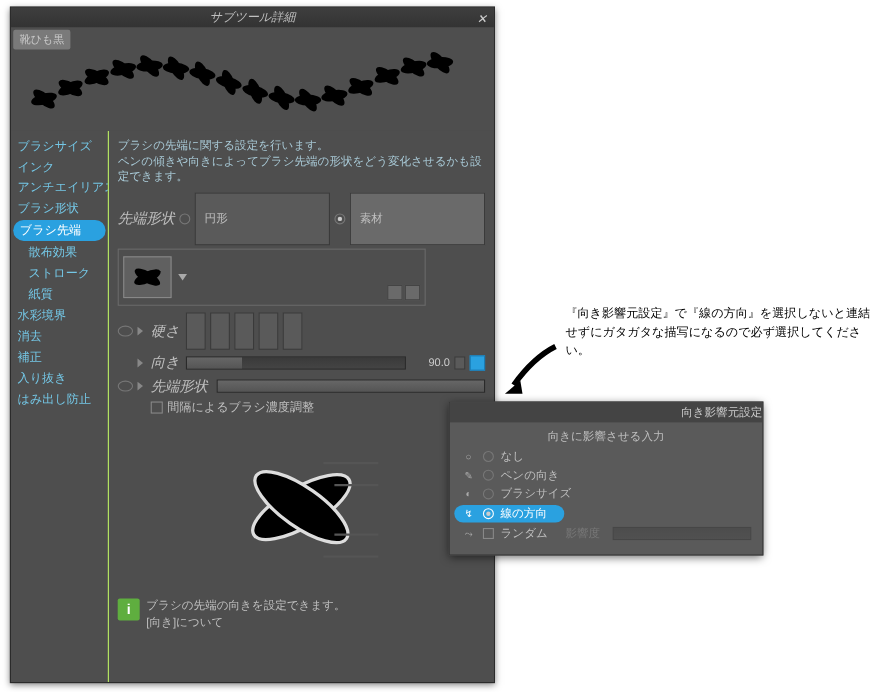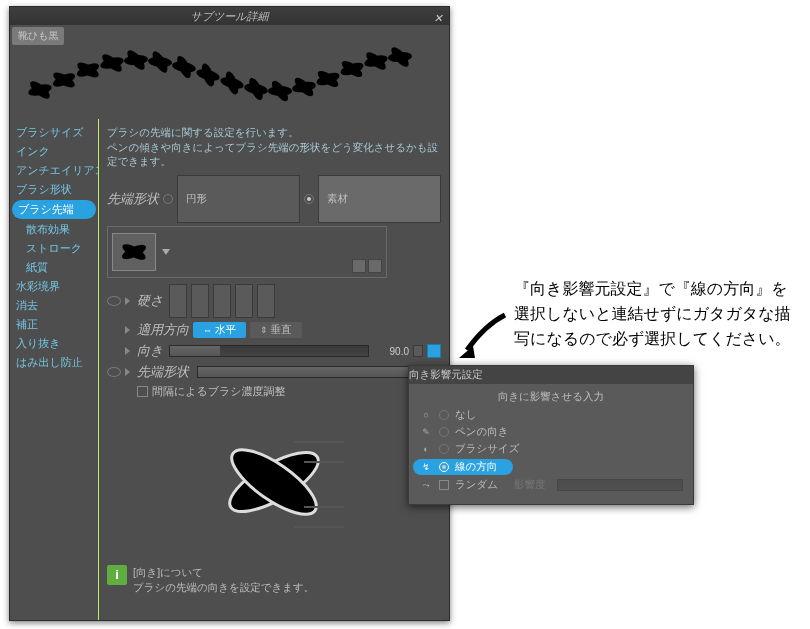--- a/index.html
+++ b/index.html
@@ -46,29 +46,29 @@
 .dir-row .pill { background: #2aa1e0; color: #fff; padding: 1px 10px; font-size: 10.5px; border-radius: 2px; display: flex; align-items: center; gap: 3px; }
 .dir-row .pill2 { background: #5a5a5a; color: #bfbfbf; padding: 1px 10px; font-size: 10.5px; display: flex; align-items: center; gap: 3px; }
 
 .subpreview { margin: 8px auto; width: 160px; height: 150px; display: flex; align-items: center; justify-content: center; }
 
 .info { display: flex; align-items: flex-start; gap: 6px; margin-top: 4px; }
 .info-icon { width: 20px; height: 20px; background: #5fae3f; color: #fff; font-weight: bold; text-align: center; line-height: 20px; font-size: 13px; border-radius: 2px; }
 .info-text { color: #bfbfbf; font-size: 10.5px; line-height: 1.4; }
 
 .popup { position: absolute; left: 408px; top: 365px; width: 286px; height: 140px; background: #5a5a5a; border: 1px solid #3a3a3a; box-shadow: 0 2px 8px rgba(0,0,0,0.6); }
-.popup .ptitle { background: #444; color: #ccc; font-size: 10.5px; text-align: left; padding: 2px 0; }
+.popup .ptitle { background: #444; color: #ccc; font-size: 10.5px; text-align: right; padding: 2px 0; }
 .popup .pbody { padding: 6px 10px; font-size: 10.5px; color: #bfbfbf; text-align: center; }
 .popup .prow { display: flex; align-items: center; gap: 6px; margin: 3px 0; }
 .popup .prow.active { background: #2aa1e0; color: #fff; border-radius: 10px; padding: 1px 6px; margin-left: -6px; width: 100px; }
 .popup .ico { width: 14px; height: 12px; display: inline-flex; align-items: center; justify-content: center; font-size: 9px; color: #aaa; }
 .popup .cb { width: 10px; height: 10px; border: 1px solid #888; display: inline-block; }
 .popup .dim { color: #777; margin-left: 10px; }
 
-.annot { position: absolute; left: 514px; top: 277px; width: 286px; font-size: 16px; color: #000; line-height: 1.55; }
+.annot { position: absolute; left: 514px; top: 277px; width: 286px; font-size: 11px; color: #000; line-height: 1.55; }
 .arrow { position: absolute; left: 455px; top: 310px; }
 </style>
 </head>
 <body>
 
 <div class="panel">
   <div class="titlebar">
     <span>サブツール詳細</span>
     <span class="close">✕</span>
   </div>
@@ -196,33 +196,20 @@
         <span class="lbl" style="min-width:28px">硬さ</span>
         <span class="btn" style="width:18px;height:14px"></span>
         <span class="btn" style="width:18px;height:14px"></span>
         <span class="btn" style="width:18px;height:14px"></span>
         <span class="btn" style="width:18px;height:14px"></span>
         <span class="btn" style="width:18px;height:14px"></span>
         <span style="flex:1"></span>
       </div>
 
 
-      <div class="slider-row dir-row">
-        <span style="width:14px"></span>
-        <span class="expand"></span>
-        <span class="lbl">適用方向</span>
-        <span class="pill">
-            <span style="font-size:9px">⇔</span>
-            <span>水平</span>
-          </span>
-        <span class="pill2">
-            <span style="font-size:9px">⇕</span>
-            <span>垂直</span>
-          </span>
-      </div>
 
       <div class="slider-row">
         <span style="width:14px"></span>
         <span class="expand"></span>
         <span class="lbl" style="min-width:28px">向き</span>
         <div class="slider">
             <div class="fill" style="width:25%"></div>
           </div>
         <span class="val">90.0</span>
         <span class="spin"></span>
@@ -252,22 +239,22 @@
             <line x1="30" y1="-20" x2="70" y2="-20" stroke="#555" stroke-width="2"></line>
             <line x1="30" y1="25" x2="70" y2="25" stroke="#555" stroke-width="2"></line>
             <line x1="20" y1="45" x2="70" y2="45" stroke="#555" stroke-width="2"></line>
           </g>
         </svg>
       </div>
 
       <div class="info">
         <div class="info-icon">i</div>
         <div class="info-text">
+          <div>ブラシの先端の向きを設定できます。</div>
           <div>[向き]について</div>
-          <div>ブラシの先端の向きを設定できます。</div>
         </div>
       </div>
     </div>
   </div>
 </div>
 
 <div class="popup">
   <div class="ptitle">向き影響元設定</div>
   <div class="pbody">
     <div style="margin-bottom:4px">向きに影響させる入力</div>

